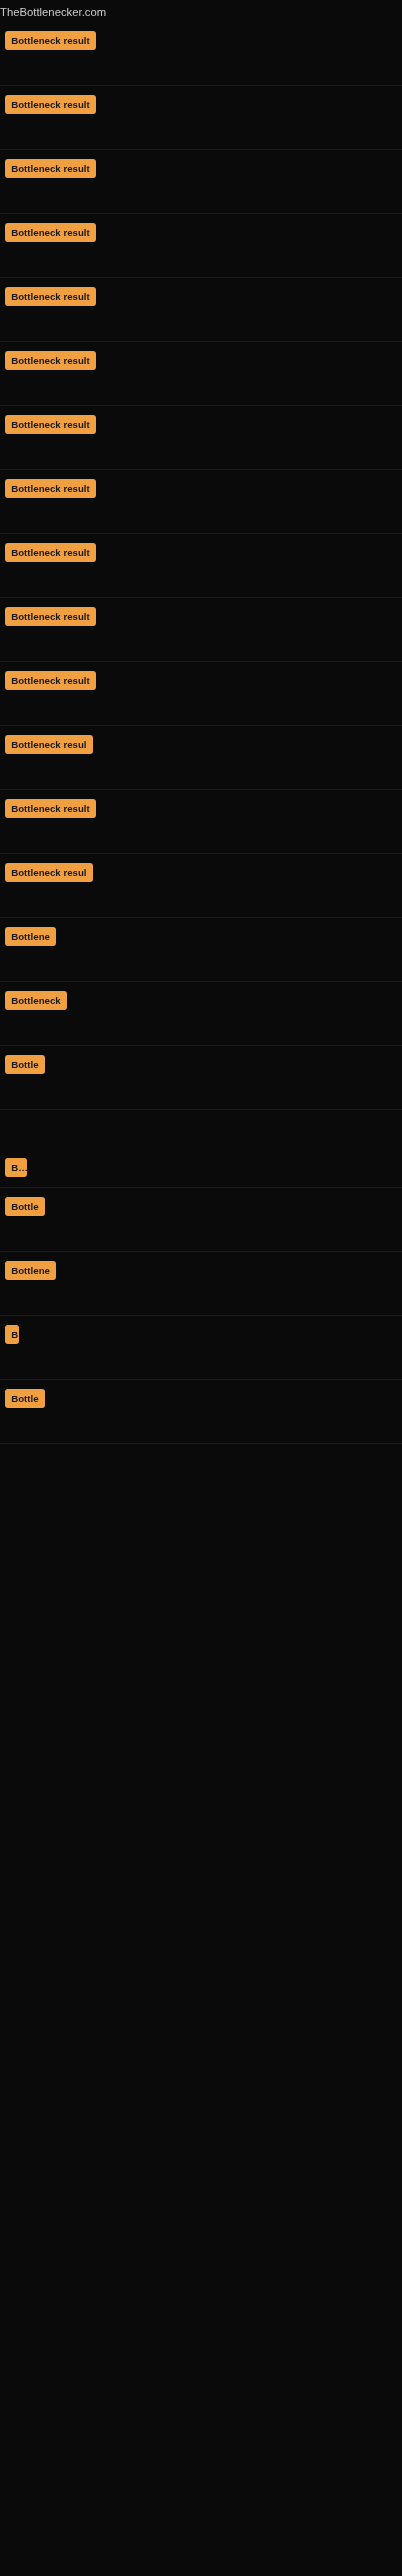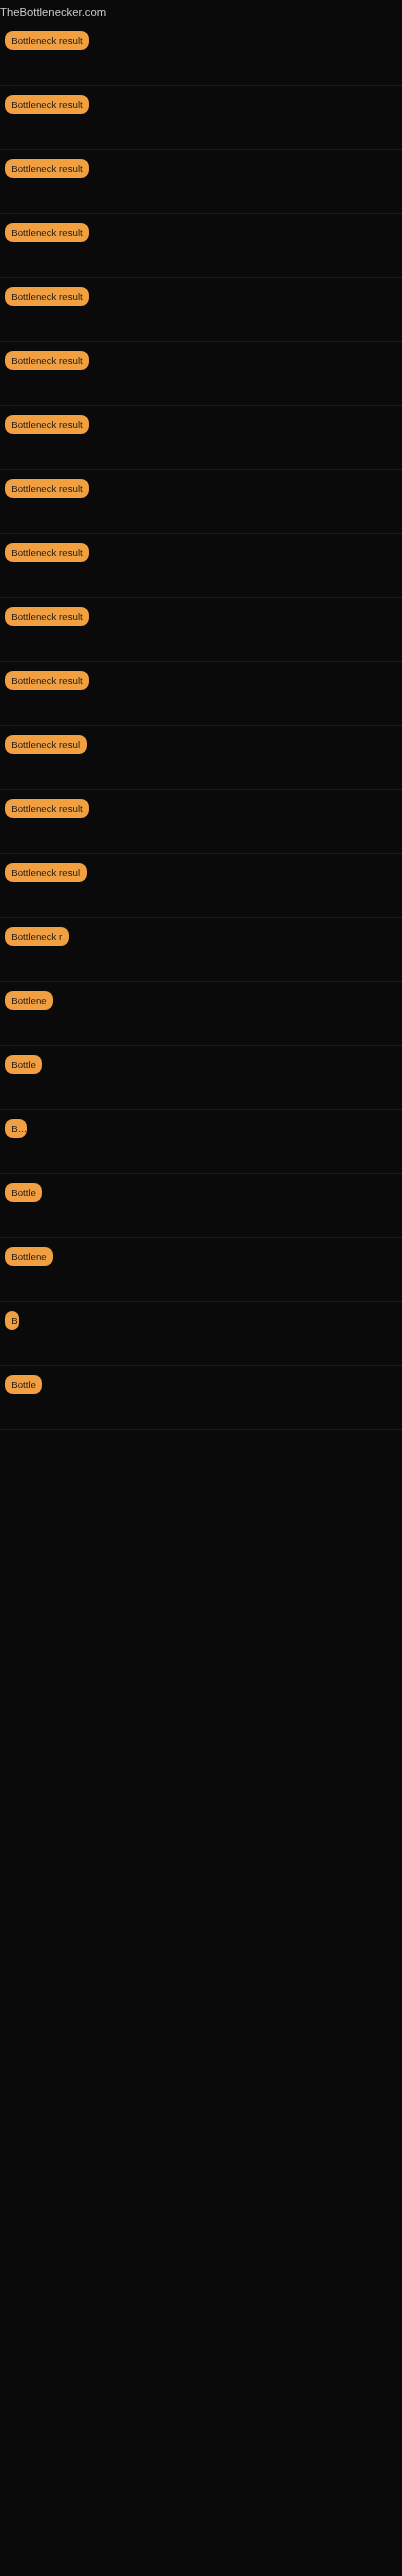--- a/index.html
+++ b/index.html
@@ -21,23 +21,23 @@
       color: #cccccc;
       font-size: 11.3px;
       font-weight: normal;
     }
 
     .bottleneck-button {
       display: inline-block;
       background-color: #f0a040;
       color: #1a1a1a;
       font-size: 9.7px;
-      font-weight: normal;
+      font-weight: bold;
       padding: 4px 6.4px;
-      border-radius: 8px;
+      border-radius: 3px;
       cursor: pointer;
       white-space: nowrap;
       overflow: hidden;
       text-overflow: ellipsis;
     }
 
     .row {
       padding: 9.7px 4.8px 6.4px 4.8px;
       border-bottom: 0.8px solid #1a1a1a;
       min-height: 64px;
@@ -58,22 +58,22 @@
     <div class="row"><span class="bottleneck-button" style="max-width: 105px;">Bottleneck result</span></div>
     <div class="row"><span class="bottleneck-button" style="max-width: 105px;">Bottleneck result</span></div>
     <div class="row"><span class="bottleneck-button" style="max-width: 105px;">Bottleneck result</span></div>
     <div class="row"><span class="bottleneck-button" style="max-width: 105px;">Bottleneck result</span></div>
     <div class="row"><span class="bottleneck-button" style="max-width: 105px;">Bottleneck result</span></div>
     <div class="row"><span class="bottleneck-button" style="max-width: 105px;">Bottleneck result</span></div>
     <div class="row"><span class="bottleneck-button" style="max-width: 105px;">Bottleneck result</span></div>
     <div class="row"><span class="bottleneck-button" style="max-width: 95px;">Bottleneck resul</span></div>
     <div class="row"><span class="bottleneck-button" style="max-width: 101px;">Bottleneck result</span></div>
     <div class="row"><span class="bottleneck-button" style="max-width: 95px;">Bottleneck resul</span></div>
-    <div class="row"><span class="bottleneck-button" style="max-width: 71px;">Bottleneck r</span></div>
     <div class="row"><span class="bottleneck-button" style="max-width: 56px;">Bottlene</span></div>
+    <div class="row"><span class="bottleneck-button" style="max-width: 63px;">Bottleneck</span></div>
     <div class="row"><span class="bottleneck-button" style="max-width: 44px;">Bottle</span></div>
-    <div class="row"><span class="bottleneck-button" style="max-width: 22.5px;">Bo</span></div>
+    <div class="row"><span class="bottleneck-button" style="max-width: 22.5px; margin-top: 39px;">Bo</span></div>
     <div class="row"><span class="bottleneck-button" style="max-width: 44px;">Bottle</span></div>
     <div class="row"><span class="bottleneck-button" style="max-width: 52px;">Bottlene</span></div>
     <div class="row"><span class="bottleneck-button" style="max-width: 14.5px;">B</span></div>
     <div class="row"><span class="bottleneck-button" style="max-width: 42px;">Bottle</span></div>
   </div>
 
 
 </body></html>

